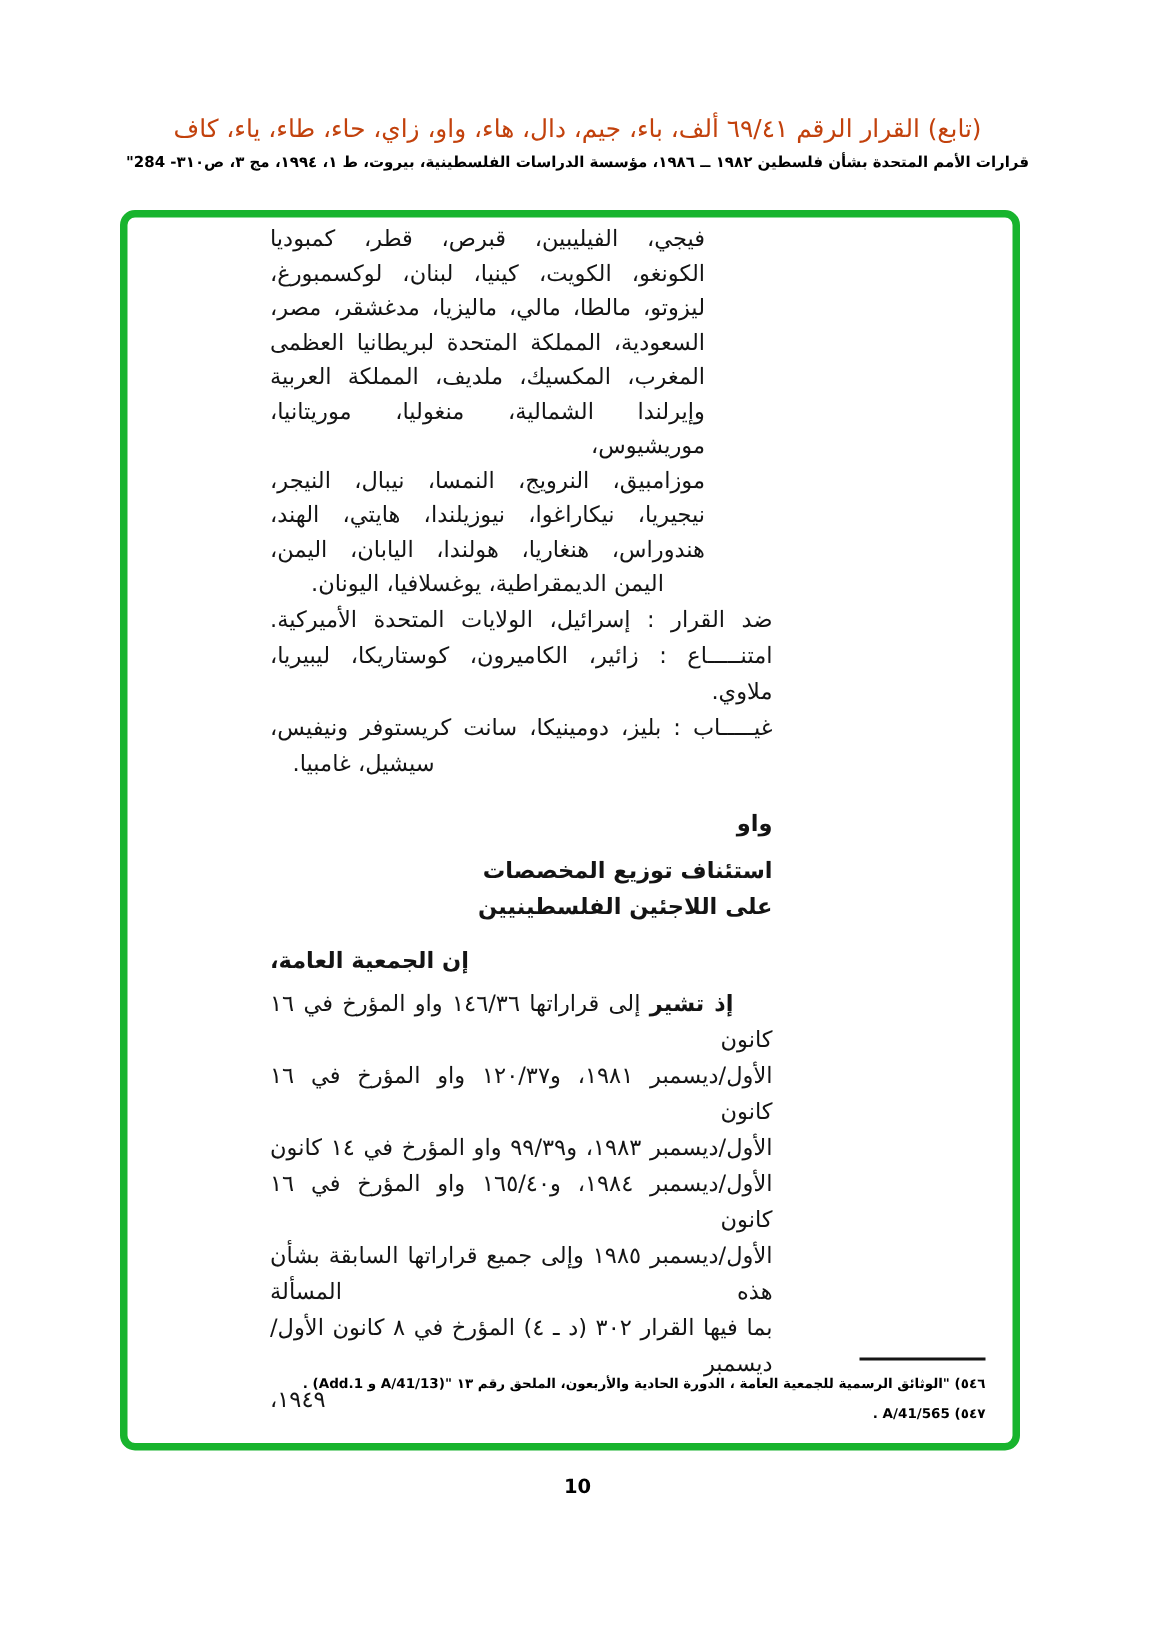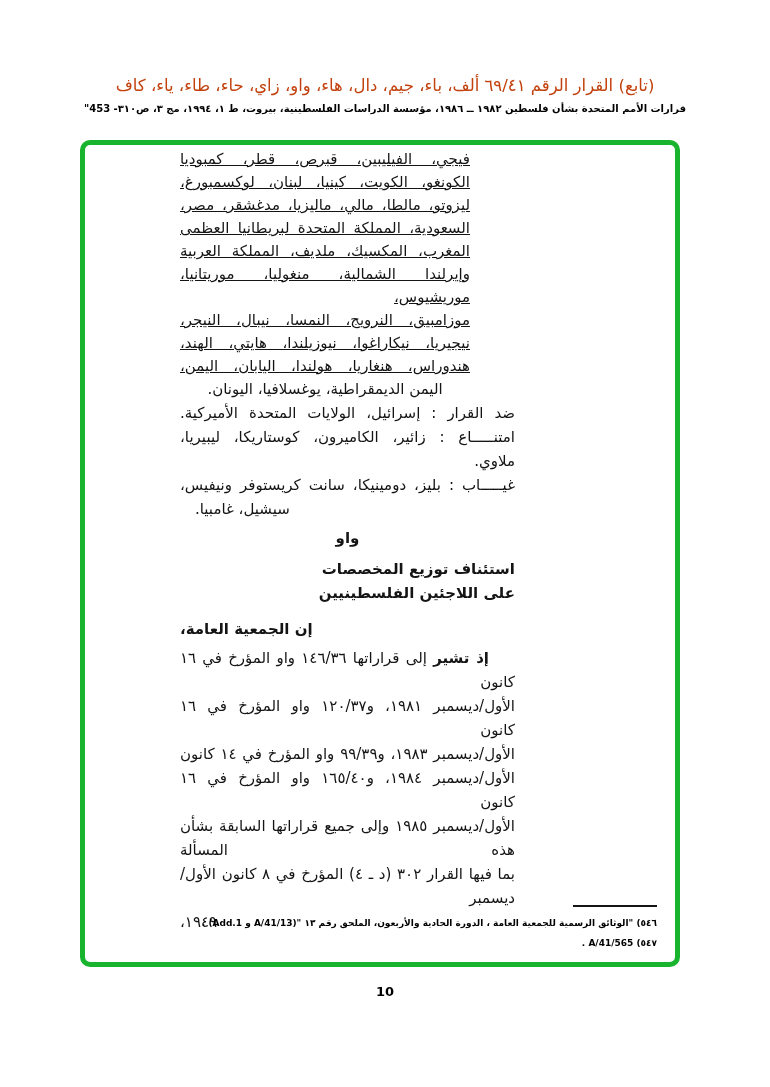--- a/index.html
+++ b/index.html
@@ -10,26 +10,26 @@
   .doc-header{position:absolute;top:74px;left:0;width:770px;text-align:center;direction:rtl;}
   .doc-header .h1{font-size:16.5px;font-weight:normal;letter-spacing:0;line-height:24px;color:#c2410c;}
   .doc-header .h2{font-size:10px;font-weight:bold;line-height:18px;color:#000;margin-top:2px;}
 
   
   .greenbox{position:absolute;left:80px;top:140px;width:590px;height:817px;
             border:5px solid #18b42e;border-radius:10px;overflow:hidden;background:#fff;}
 
   
   .column{position:absolute;left:95px;top:3px;width:335px;direction:rtl;font-size:15px;color:#141414;}
-  .ln{line-height:23px;text-align:justify;text-align-last:justify;text-decoration:underline;}
+  .ln{line-height:23px;text-align:justify;text-align-last:justify;}
   .list-ln{margin-right:45px;}
   .list-last{line-height:23px;text-align:center;text-align-last:center;margin-right:45px;}
   .vote-ln{line-height:24px;text-align:justify;text-align-last:justify;}
   .vote-cont{line-height:24px;text-align:left;text-align-last:left;padding-left:15px;}
-  .sec-letter{margin-top:6px;line-height:22px;text-align:center;font-weight:bold;}
+  .sec-letter{margin-top:17px;line-height:22px;font-weight:bold;}
   .sec-title{line-height:24px;font-weight:bold;}
   .sec-title.first{margin-top:8px;}
   .opening{margin-top:12px;line-height:25px;text-align:left;font-weight:bold;text-indent:12px;}
   .para1{margin-top:4px;}
   .para1 .pline{line-height:24px;text-align:justify;text-align-last:justify;}
   .pline-first{text-indent:26px;}
   .pline-left{line-height:24px;text-align:left;text-align-last:left;}
   .lead{font-weight:bold;}
 
   
@@ -40,21 +40,21 @@
   .page-number{position:absolute;top:984px;left:0;width:770px;text-align:center;
                font-size:13px;font-weight:bold;color:#000;direction:rtl;}
 </style>
 </head>
 <body>
 
 <div class="page">
 
   <div class="doc-header">
     <div class="h1">(تابع) القرار الرقم ٦٩/٤١ ألف، باء، جيم، دال، هاء، واو، زاي، حاء، طاء، ياء، كاف</div>
-    <div class="h2">قرارات الأمم المتحدة بشأن فلسطين ١٩٨٢ ــ ١٩٨٦، مؤسسة الدراسات الفلسطينية، بيروت، ط ١، ١٩٩٤، مج ٣، ص٣١٠- 453"</div>
+    <div class="h2">قرارات الأمم المتحدة بشأن فلسطين ١٩٨٢ ــ ١٩٨٦، مؤسسة الدراسات الفلسطينية، بيروت، ط ١، ١٩٩٤، مج ٣، ص٣١٠- 284"</div>
   </div>
 
   <div class="greenbox">
 
     <div class="column">
 
       <div class="ln list-ln">فيجي، الفيليبين، قبرص، قطر، كمبوديا</div>
       <div class="ln list-ln">الكونغو، الكويت، كينيا، لبنان، لوكسمبورغ،</div>
       <div class="ln list-ln">ليزوتو، مالطا، مالي، ماليزيا، مدغشقر، مصر،</div>
       <div class="ln list-ln">السعودية، المملكة المتحدة لبريطانيا العظمى</div>

